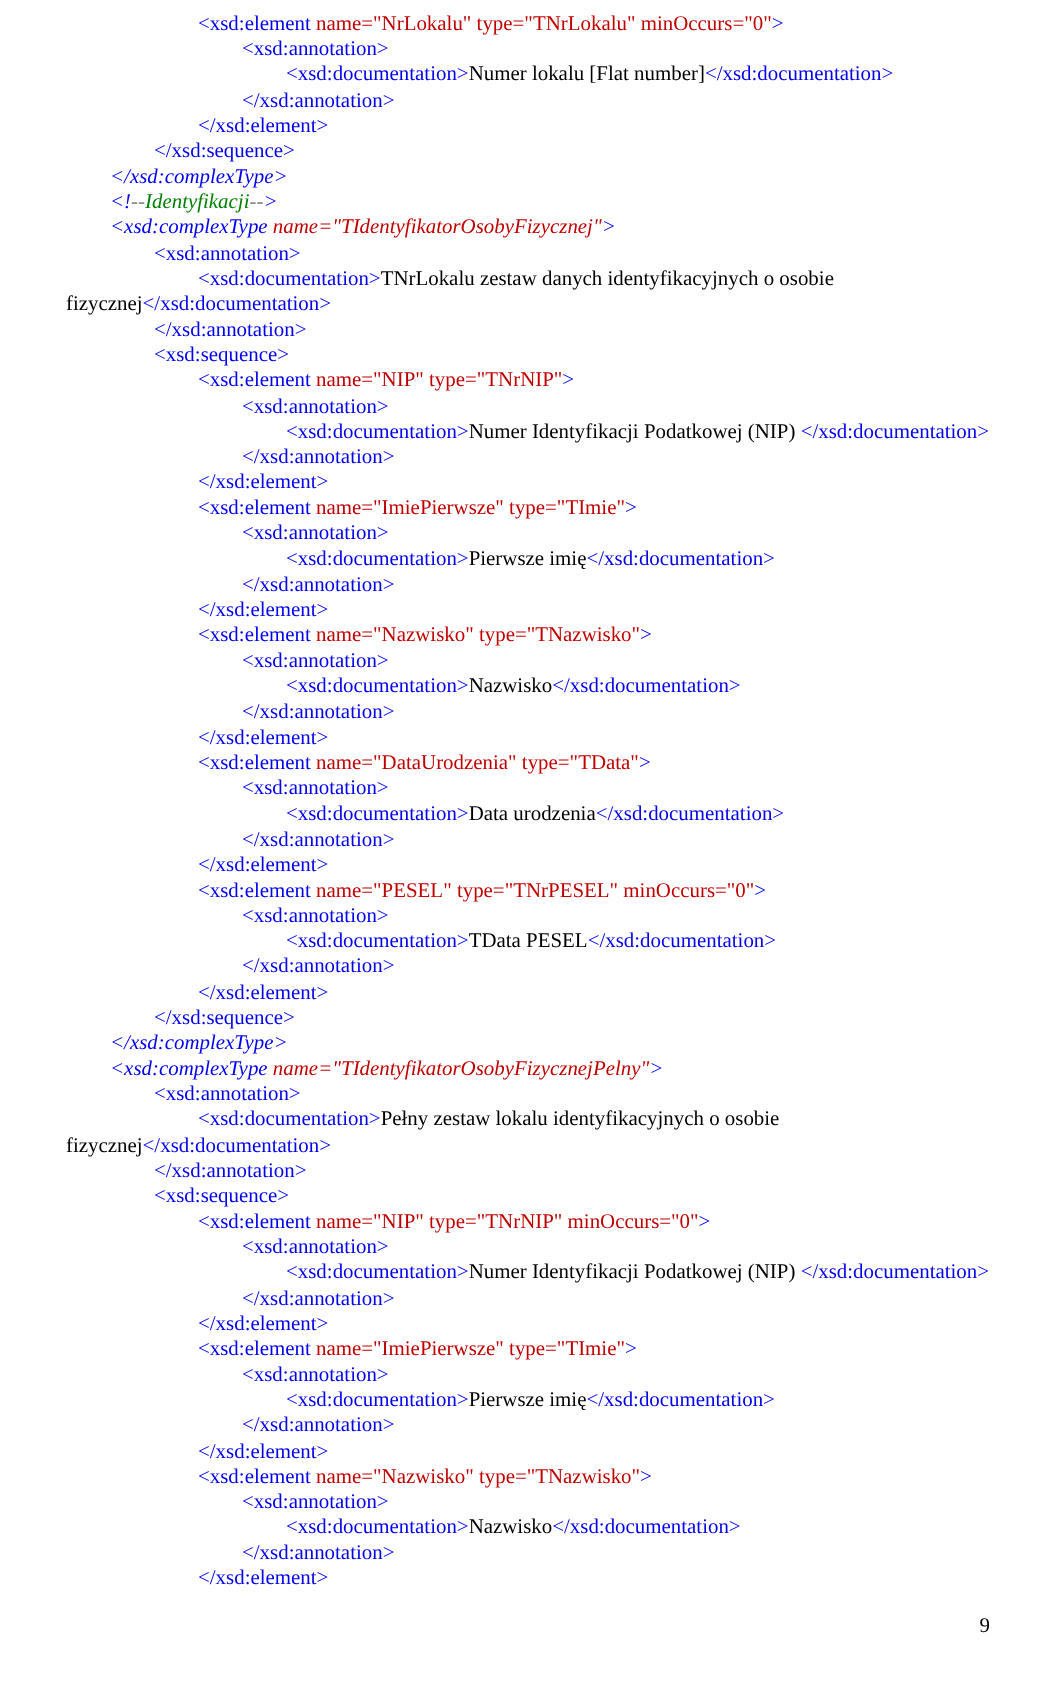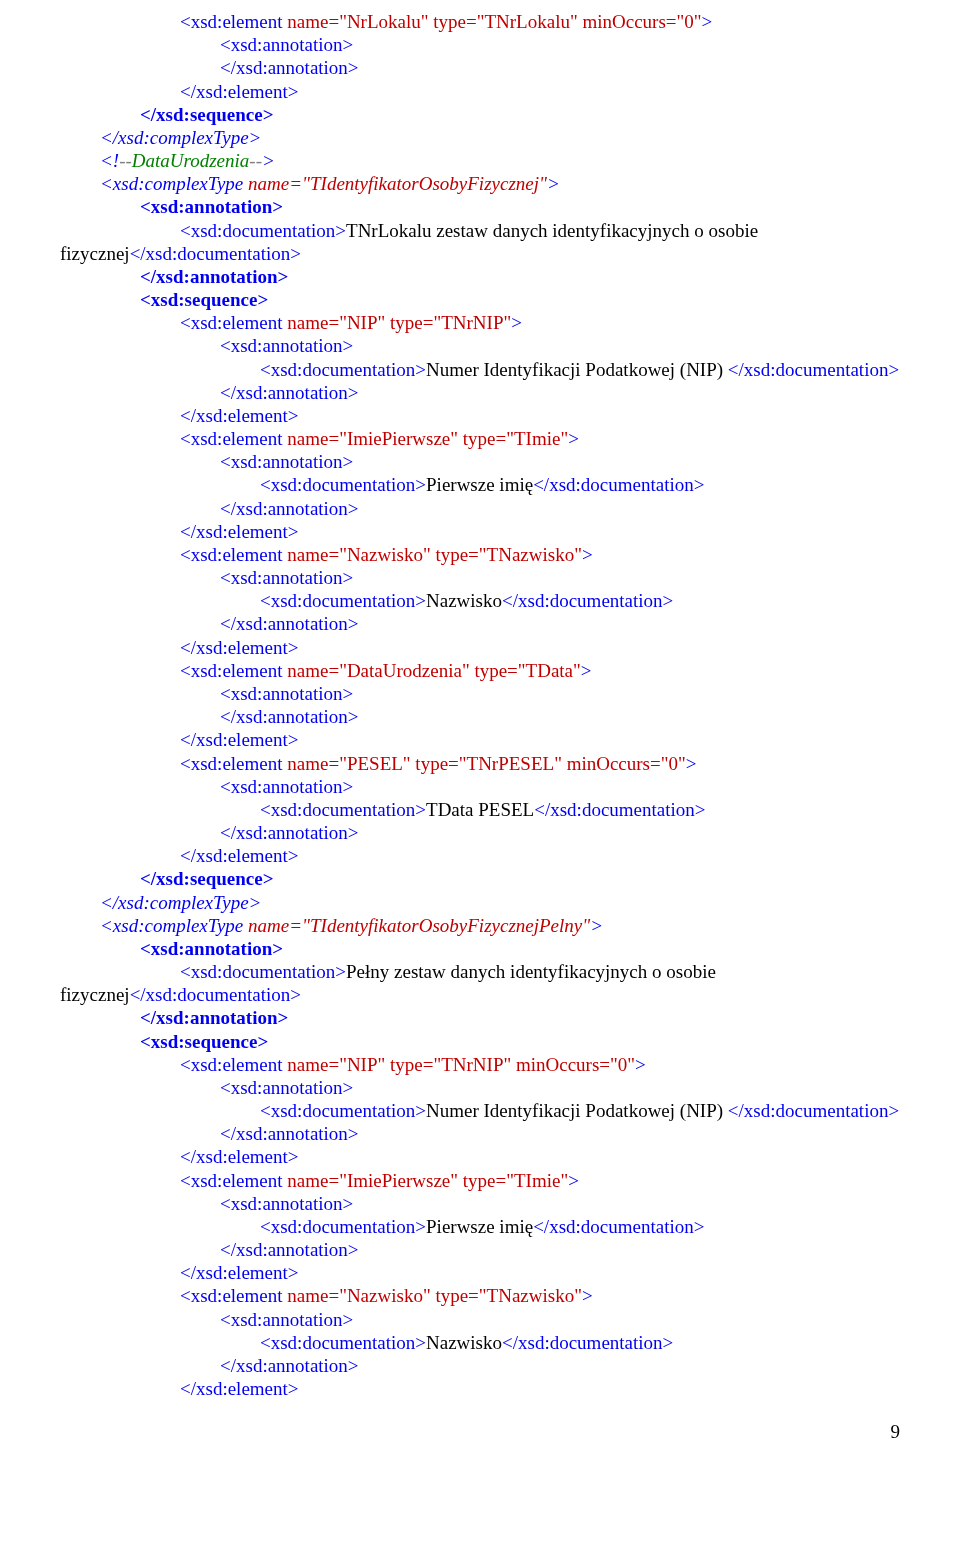--- a/index.html
+++ b/index.html
@@ -12,21 +12,21 @@
     font-family: "Times New Roman", Times, serif;
     font-size: 19px;
     line-height: 1.22;
     color: #000;
     padding: 10px 60px 30px 60px;
     box-sizing: border-box;
   }
   .line { white-space: pre; }
   .i0 { padding-left: 0px; }
   .i1 { padding-left: 40px; font-style: italic; }
-  .i2 { padding-left: 80px; font-weight: bold; }
+  .i2 { padding-left: 80px; }
   .i3 { padding-left: 120px; }
   .i4 { padding-left: 160px; }
   .i5 { padding-left: 200px; }
   .pagenum {
     text-align: right;
     font-size: 19px;
     margin-top: 20px;
   }
   
   .t-red    { color: #c00000; }
@@ -34,25 +34,26 @@
   .t-black  { color: #000000; }
   .t-gray   { color: #808080; }
   .t-green  { color: #008000; }
 </style>
 </head>
 <body>
 
 <div id="code-block">
     <div class="line i3"><span class="t-blue">&lt;xsd:element</span><span class="t-red"> name="NrLokalu" type="TNrLokalu" minOccurs="0"</span><span class="t-blue">&gt;</span></div>
     <div class="line i4"><span class="t-blue">&lt;xsd:annotation&gt;</span></div>
+    <div class="line i5"><span class="t-blue">&lt;xsd:documentation&gt;</span><span class="t-black">Numer lokalu [Flat number]</span><span class="t-blue">&lt;/xsd:documentation&gt;</span></div>
     <div class="line i4"><span class="t-blue">&lt;/xsd:annotation&gt;</span></div>
     <div class="line i3"><span class="t-blue">&lt;/xsd:element&gt;</span></div>
     <div class="line i2"><span class="t-blue">&lt;/xsd:sequence&gt;</span></div>
     <div class="line i1"><span class="t-blue">&lt;/xsd:complexType&gt;</span></div>
-    <div class="line i1"><span class="t-blue">&lt;!</span><span class="t-gray">--</span><span class="t-green">DataUrodzenia</span><span class="t-gray">--</span><span class="t-blue">&gt;</span></div>
+    <div class="line i1"><span class="t-blue">&lt;!</span><span class="t-gray">--</span><span class="t-green">Identyfikacji</span><span class="t-gray">--</span><span class="t-blue">&gt;</span></div>
     <div class="line i1"><span class="t-blue">&lt;xsd:complexType</span><span class="t-red"> name="TIdentyfikatorOsobyFizycznej"</span><span class="t-blue">&gt;</span></div>
     <div class="line i2"><span class="t-blue">&lt;xsd:annotation&gt;</span></div>
     <div class="line i3"><span class="t-blue">&lt;xsd:documentation&gt;</span><span class="t-black">TNrLokalu zestaw danych identyfikacyjnych o osobie </span></div>
     <div class="line i0"><span class="t-black">fizycznej</span><span class="t-blue">&lt;/xsd:documentation&gt;</span></div>
     <div class="line i2"><span class="t-blue">&lt;/xsd:annotation&gt;</span></div>
     <div class="line i2"><span class="t-blue">&lt;xsd:sequence&gt;</span></div>
     <div class="line i3"><span class="t-blue">&lt;xsd:element</span><span class="t-red"> name="NIP" type="TNrNIP"</span><span class="t-blue">&gt;</span></div>
     <div class="line i4"><span class="t-blue">&lt;xsd:annotation&gt;</span></div>
     <div class="line i5"><span class="t-blue">&lt;xsd:documentation&gt;</span><span class="t-black">Numer Identyfikacji Podatkowej (NIP) </span><span class="t-blue">&lt;/xsd:documentation&gt;</span></div>
     <div class="line i4"><span class="t-blue">&lt;/xsd:annotation&gt;</span></div>
@@ -62,32 +63,33 @@
     <div class="line i5"><span class="t-blue">&lt;xsd:documentation&gt;</span><span class="t-black">Pierwsze imię</span><span class="t-blue">&lt;/xsd:documentation&gt;</span></div>
     <div class="line i4"><span class="t-blue">&lt;/xsd:annotation&gt;</span></div>
     <div class="line i3"><span class="t-blue">&lt;/xsd:element&gt;</span></div>
     <div class="line i3"><span class="t-blue">&lt;xsd:element</span><span class="t-red"> name="Nazwisko" type="TNazwisko"</span><span class="t-blue">&gt;</span></div>
     <div class="line i4"><span class="t-blue">&lt;xsd:annotation&gt;</span></div>
     <div class="line i5"><span class="t-blue">&lt;xsd:documentation&gt;</span><span class="t-black">Nazwisko</span><span class="t-blue">&lt;/xsd:documentation&gt;</span></div>
     <div class="line i4"><span class="t-blue">&lt;/xsd:annotation&gt;</span></div>
     <div class="line i3"><span class="t-blue">&lt;/xsd:element&gt;</span></div>
     <div class="line i3"><span class="t-blue">&lt;xsd:element</span><span class="t-red"> name="DataUrodzenia" type="TData"</span><span class="t-blue">&gt;</span></div>
     <div class="line i4"><span class="t-blue">&lt;xsd:annotation&gt;</span></div>
+    <div class="line i5"><span class="t-blue">&lt;xsd:documentation&gt;</span><span class="t-black">Data urodzenia</span><span class="t-blue">&lt;/xsd:documentation&gt;</span></div>
     <div class="line i4"><span class="t-blue">&lt;/xsd:annotation&gt;</span></div>
     <div class="line i3"><span class="t-blue">&lt;/xsd:element&gt;</span></div>
     <div class="line i3"><span class="t-blue">&lt;xsd:element</span><span class="t-red"> name="PESEL" type="TNrPESEL" minOccurs="0"</span><span class="t-blue">&gt;</span></div>
     <div class="line i4"><span class="t-blue">&lt;xsd:annotation&gt;</span></div>
     <div class="line i5"><span class="t-blue">&lt;xsd:documentation&gt;</span><span class="t-black">TData PESEL</span><span class="t-blue">&lt;/xsd:documentation&gt;</span></div>
     <div class="line i4"><span class="t-blue">&lt;/xsd:annotation&gt;</span></div>
     <div class="line i3"><span class="t-blue">&lt;/xsd:element&gt;</span></div>
     <div class="line i2"><span class="t-blue">&lt;/xsd:sequence&gt;</span></div>
     <div class="line i1"><span class="t-blue">&lt;/xsd:complexType&gt;</span></div>
     <div class="line i1"><span class="t-blue">&lt;xsd:complexType</span><span class="t-red"> name="TIdentyfikatorOsobyFizycznejPelny"</span><span class="t-blue">&gt;</span></div>
     <div class="line i2"><span class="t-blue">&lt;xsd:annotation&gt;</span></div>
-    <div class="line i3"><span class="t-blue">&lt;xsd:documentation&gt;</span><span class="t-black">Pełny zestaw danych identyfikacyjnych o osobie </span></div>
+    <div class="line i3"><span class="t-blue">&lt;xsd:documentation&gt;</span><span class="t-black">Pełny zestaw lokalu identyfikacyjnych o osobie </span></div>
     <div class="line i0"><span class="t-black">fizycznej</span><span class="t-blue">&lt;/xsd:documentation&gt;</span></div>
     <div class="line i2"><span class="t-blue">&lt;/xsd:annotation&gt;</span></div>
     <div class="line i2"><span class="t-blue">&lt;xsd:sequence&gt;</span></div>
     <div class="line i3"><span class="t-blue">&lt;xsd:element</span><span class="t-red"> name="NIP" type="TNrNIP" minOccurs="0"</span><span class="t-blue">&gt;</span></div>
     <div class="line i4"><span class="t-blue">&lt;xsd:annotation&gt;</span></div>
     <div class="line i5"><span class="t-blue">&lt;xsd:documentation&gt;</span><span class="t-black">Numer Identyfikacji Podatkowej (NIP) </span><span class="t-blue">&lt;/xsd:documentation&gt;</span></div>
     <div class="line i4"><span class="t-blue">&lt;/xsd:annotation&gt;</span></div>
     <div class="line i3"><span class="t-blue">&lt;/xsd:element&gt;</span></div>
     <div class="line i3"><span class="t-blue">&lt;xsd:element</span><span class="t-red"> name="ImiePierwsze" type="TImie"</span><span class="t-blue">&gt;</span></div>
     <div class="line i4"><span class="t-blue">&lt;xsd:annotation&gt;</span></div>

